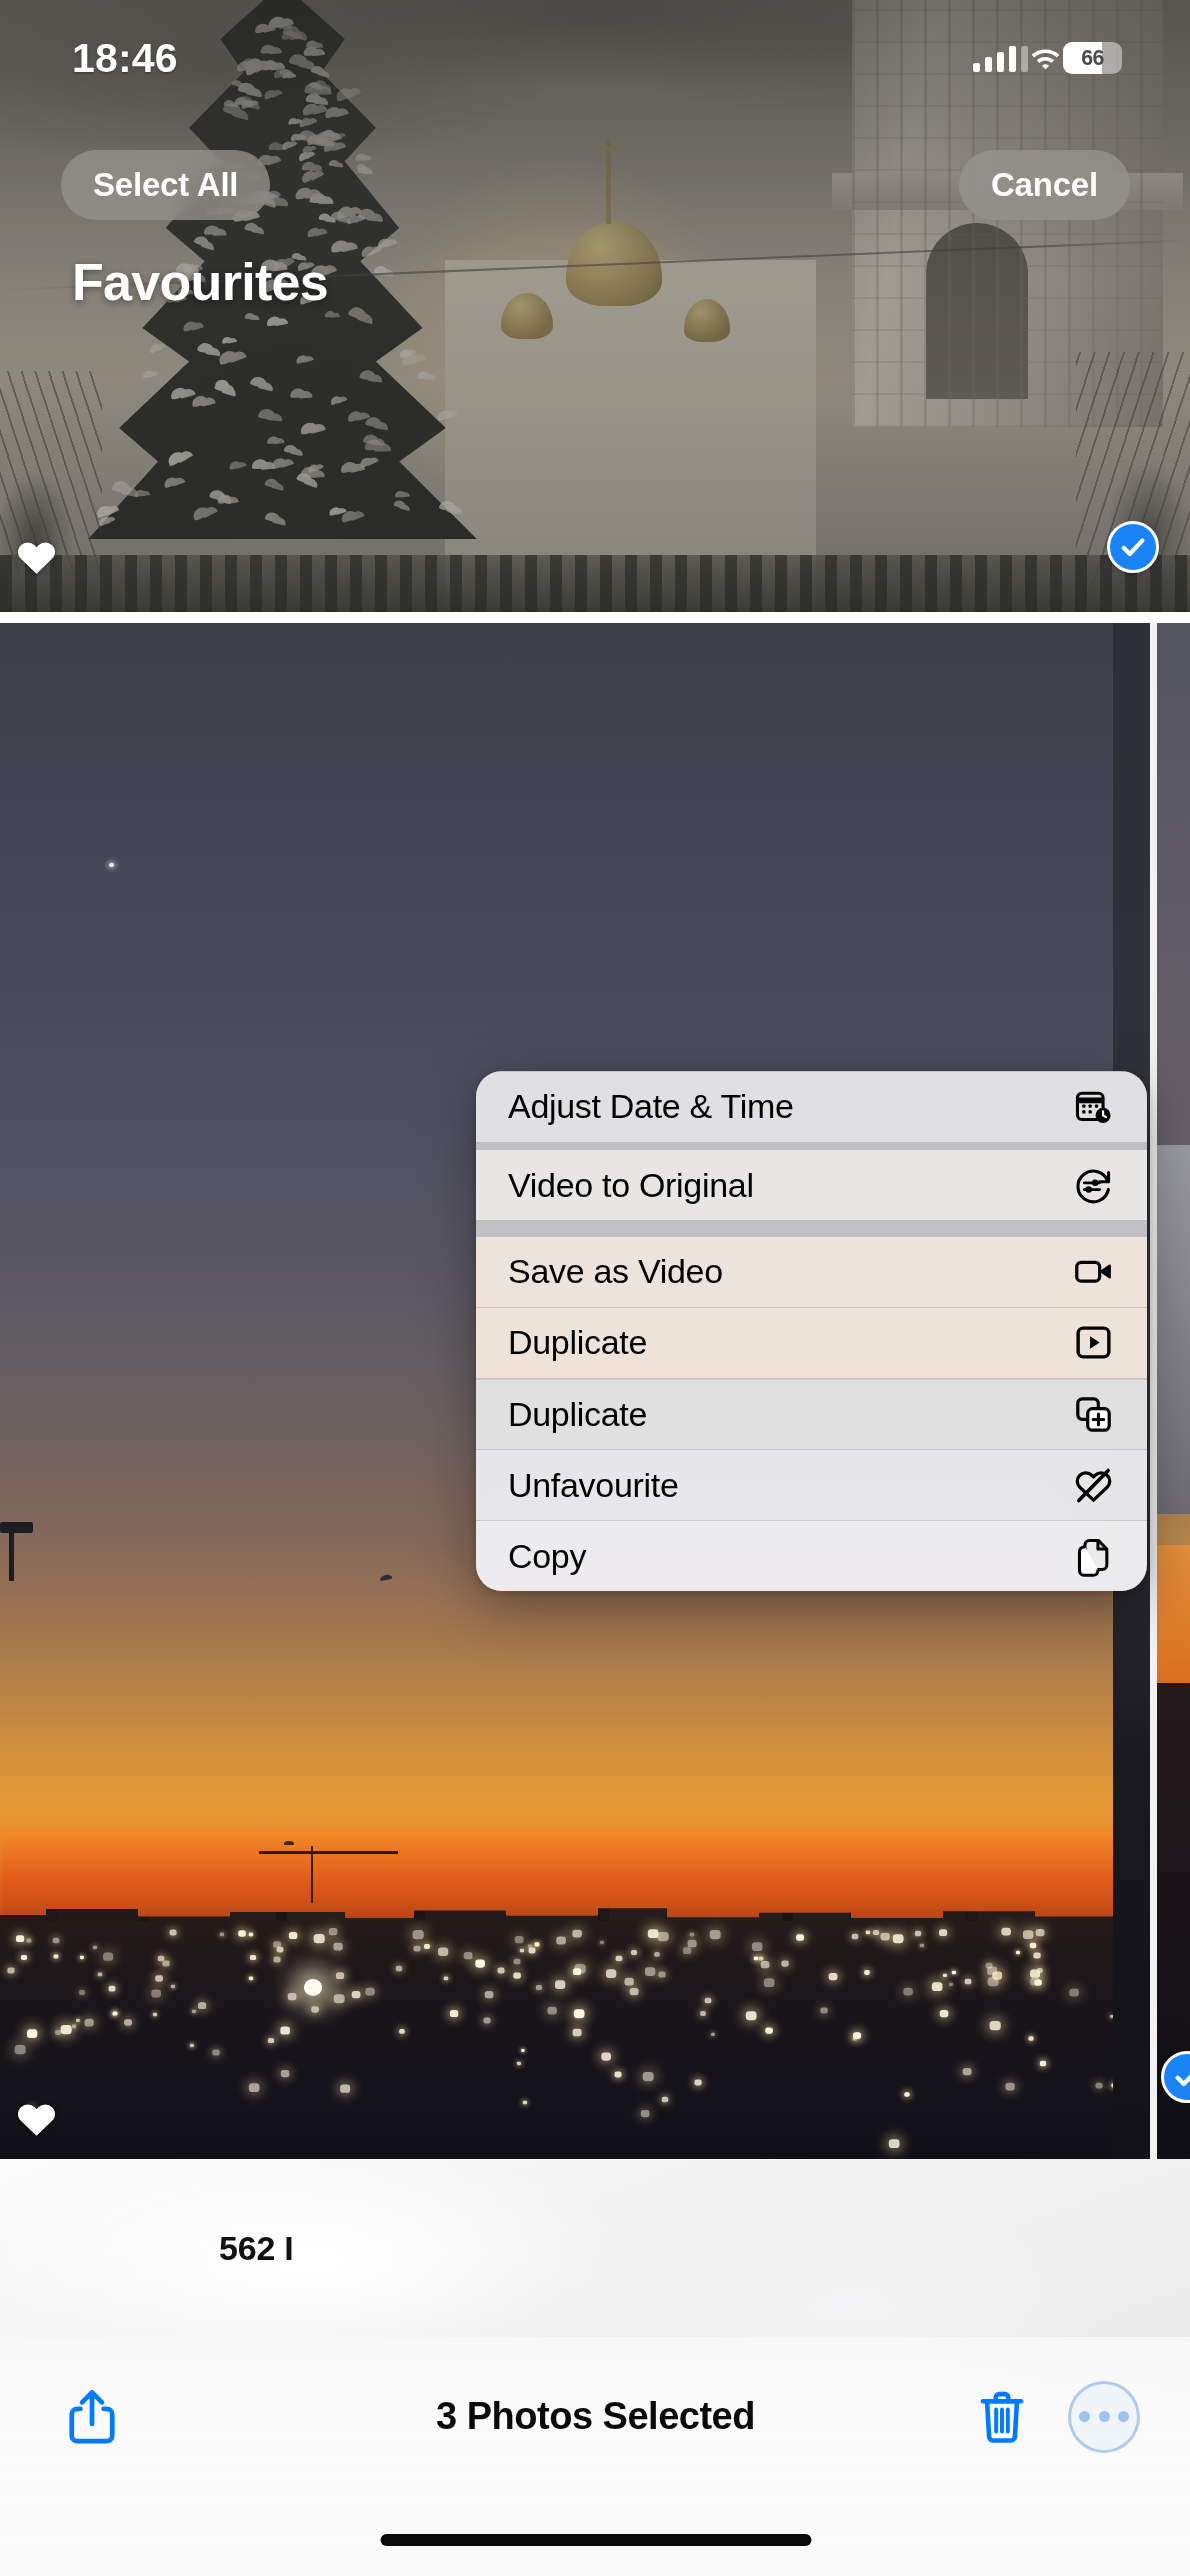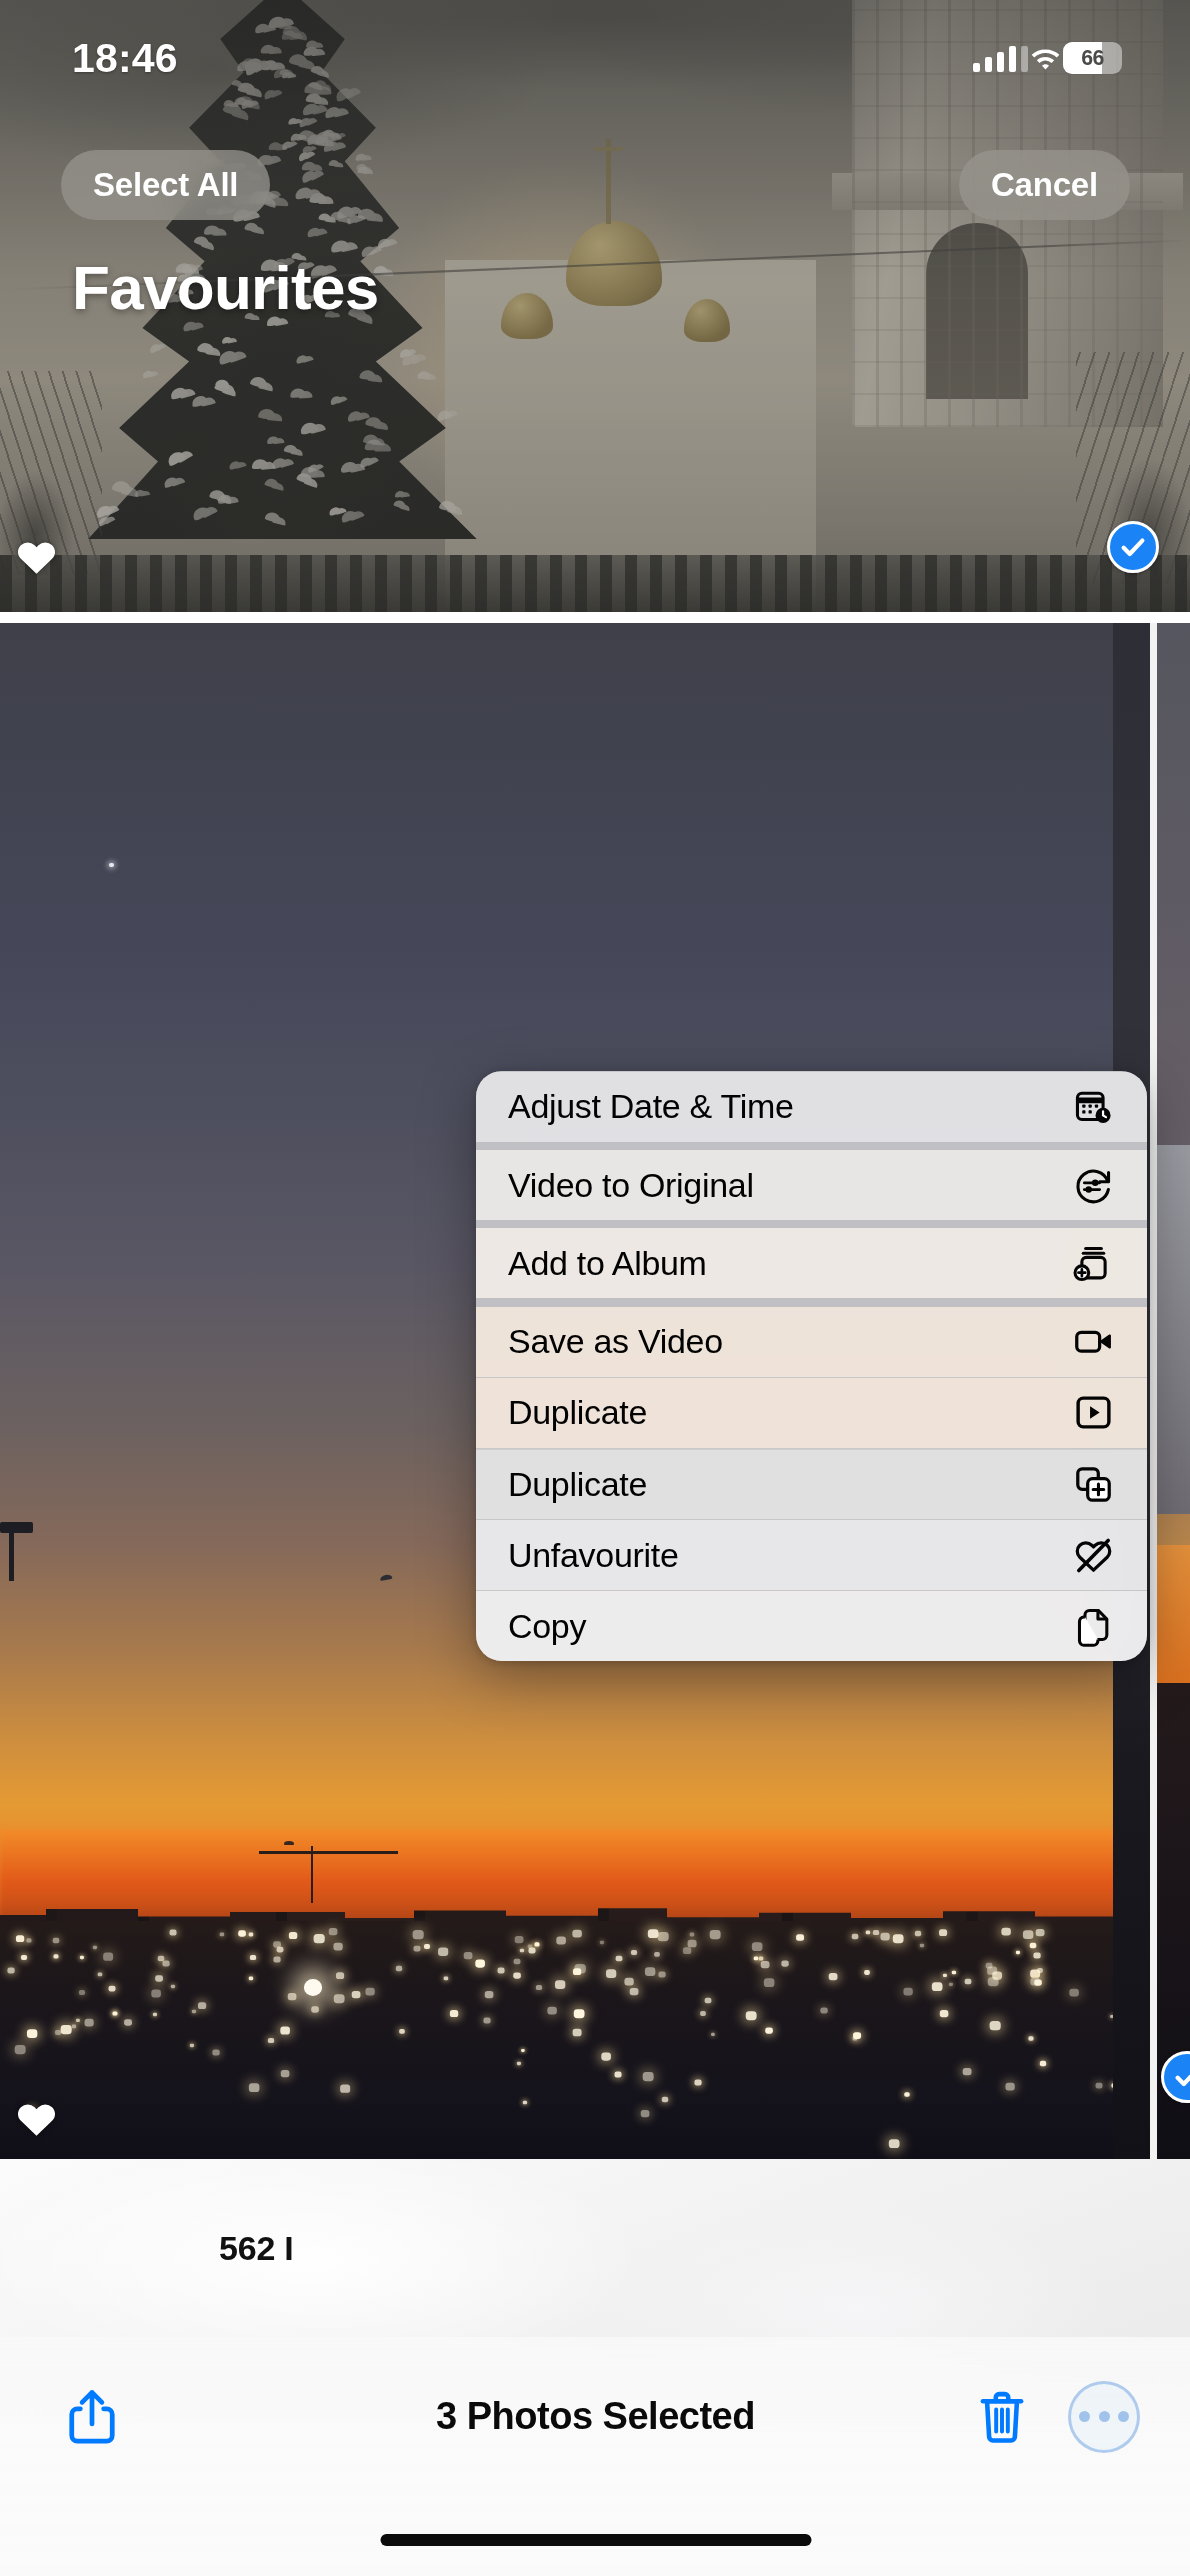--- a/index.html
+++ b/index.html
@@ -285,21 +285,21 @@
   .pill{
     height:70px; padding:0 32px; border-radius:35px;
     background:rgba(152,150,143,.72);
     backdrop-filter:blur(16.7px); -webkit-backdrop-filter:blur(16.7px);
     display:flex; align-items:center; justify-content:center;
     color:#fff; font-size:33px; font-weight:700; letter-spacing:-0.2px;
     white-space:nowrap;
   }
   .album-title{
     position:absolute; left:72px; top:252px; z-index:30;
-    font-size:62px; font-weight:800; color:#fff; letter-spacing:-0.7px;
+    font-size:52px; font-weight:800; color:#fff; letter-spacing:-0.7px;
     text-shadow:0 1.9px 7.4px rgba(0,0,0,.4);
   }
 
   
   .ctx-menu{
     position:absolute; left:476px; top:1071px; width:671px;
     border-radius:26px; overflow:hidden; z-index:40;
     box-shadow:0 16.7px 56px rgba(0,0,0,.34), 0 1.9px 9.3px rgba(0,0,0,.18);
     background:rgba(238,238,240,.965);
     backdrop-filter:blur(33px) saturate(1.6); -webkit-backdrop-filter:blur(33px) saturate(1.6);
@@ -821,32 +821,20 @@
           <path d="M20.8 4.4v5.4h-5.2" fill="none" stroke="#040404" stroke-width="1.8" stroke-linecap="round" stroke-linejoin="round"></path>
           <path d="M6.6 10.4h9M6.6 14.4h9" stroke="#040404" stroke-width="1.6" stroke-linecap="round"></path>
           <circle cx="13" cy="10.4" r="1.9" fill="#040404"></circle>
             <circle cx="9.2" cy="14.4" r="1.9" fill="#040404"></circle>
         </svg>
       </span>
     </div>
 
     <div class="ctx-group-sep"></div>
 
-    <div class="ctx-item tint-d">
-      <span class="lbl">Add to Album</span>
-      <span class="ico">
-        <svg viewBox="0 0 24 24">
-          <path d="M7.4 3.2h9.2" stroke="#040404" stroke-width="1.8" stroke-linecap="round"></path>
-          <path d="M6 6h12" stroke="#040404" stroke-width="1.8" stroke-linecap="round"></path>
-          <rect x="5.2" y="8.4" width="13.6" height="12" rx="2.6" fill="none" stroke="#040404" stroke-width="1.8"></rect>
-          <circle cx="5.2" cy="17.4" r="4" fill="#fff" stroke="#040404" stroke-width="1.8"></circle>
-          <path d="M5.2 15.4v4M3.2 17.4h4" stroke="#040404" stroke-width="1.6" stroke-linecap="round"></path>
-        </svg>
-      </span>
-    </div>
 
     <div class="ctx-group-sep"></div>
 
     <div class="ctx-item tint-e">
       <span class="lbl">Save as Video</span>
       <span class="ico">
         <svg viewBox="0 0 24 24">
           <rect x="2.2" y="6.6" width="13.4" height="11" rx="2.6" fill="none" stroke="#040404" stroke-width="1.9"></rect>
           <path d="M16.4 11.2l4.6-3.2c.5-.4 1.2 0 1.2.6v6.8c0 .6-.7 1-1.2.6l-4.6-3.2z" fill="#040404"></path>
         </svg>

